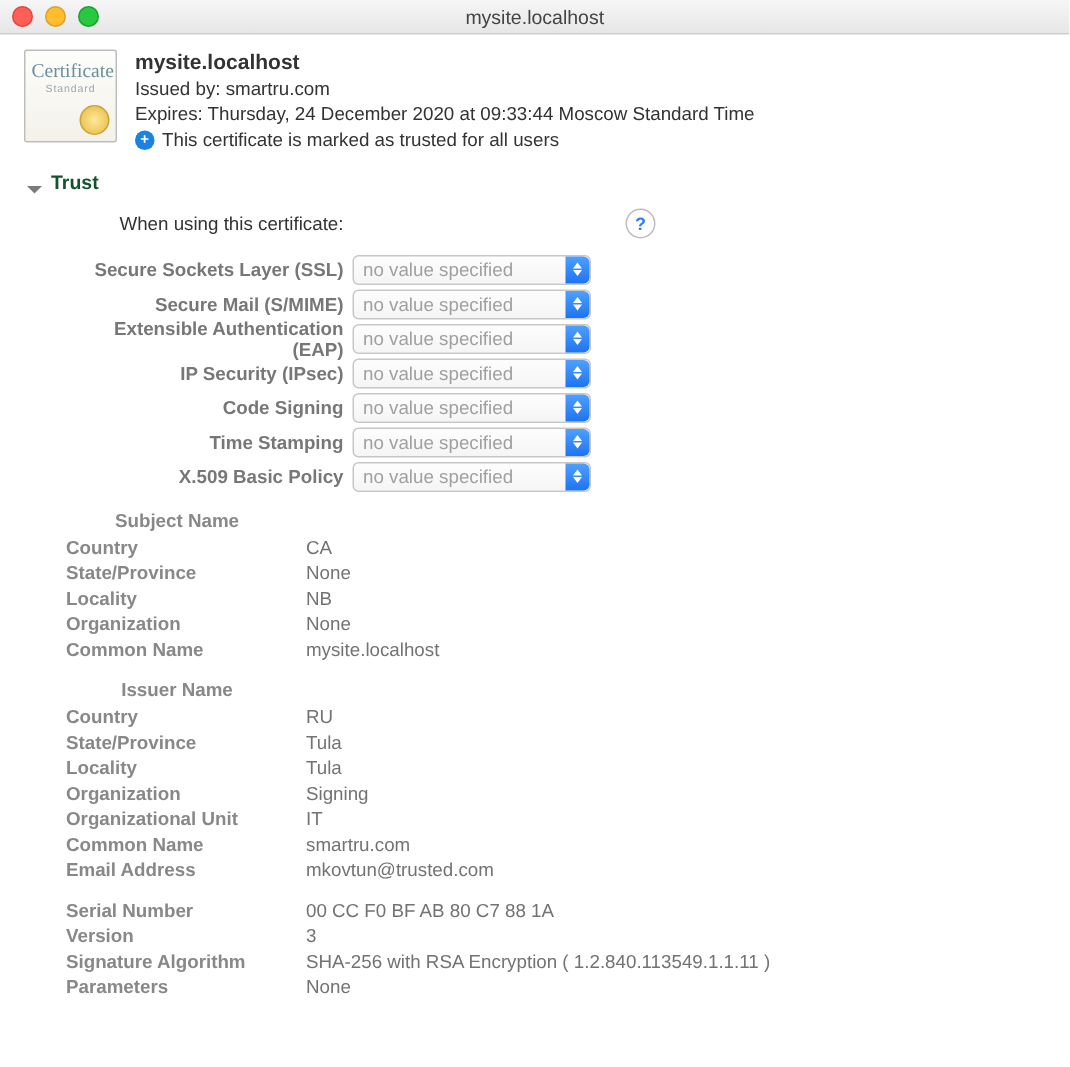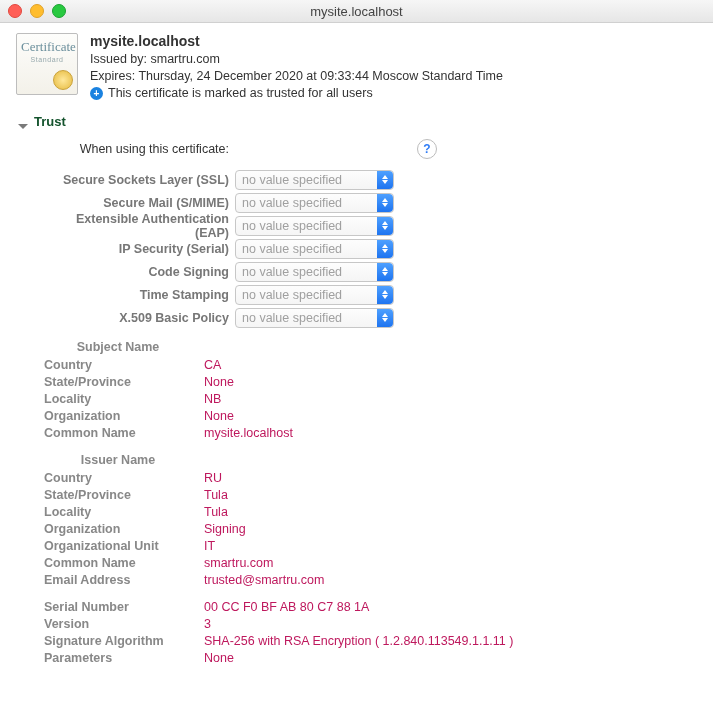--- a/index.html
+++ b/index.html
@@ -182,21 +182,21 @@
   }
   .detail-label {
     width: 148px;
     text-align:left;
     font-size:12.5px;
     font-weight:600;
     color:#888;
   }
   .detail-val {
     font-size:12.5px;
-    color:#be185d;
+    color:#737373;
   }
   .group-title {
     font-size:12.5px;
     font-weight:700;
     color:#888;
     text-align:center;
     width:148px;
     margin-bottom:1px;
   }
   
@@ -311,21 +311,21 @@
       </div>
     </div>
     <div class="trust-row">
       <div class="trust-label">Extensible Authentication (EAP)</div>
       <div class="select">
         <span class="val">no value specified</span>
         <span class="chev"></span>
       </div>
     </div>
     <div class="trust-row">
-      <div class="trust-label">IP Security (Serial)</div>
+      <div class="trust-label">IP Security (IPsec)</div>
       <div class="select">
         <span class="val">no value specified</span>
         <span class="chev"></span>
       </div>
     </div>
     <div class="trust-row">
       <div class="trust-label">Code Signing</div>
       <div class="select">
         <span class="val">no value specified</span>
         <span class="chev"></span>
@@ -397,21 +397,21 @@
     <div class="detail-row">
         <div class="detail-label">Organizational Unit</div>
         <div class="detail-val">IT</div>
       </div>
     <div class="detail-row">
         <div class="detail-label">Common Name</div>
         <div class="detail-val">smartru.com</div>
       </div>
     <div class="detail-row">
         <div class="detail-label">Email Address</div>
-        <div class="detail-val">trusted@smartru.com</div>
+        <div class="detail-val">mkovtun@trusted.com</div>
       </div>
   </div>
 
   <div class="detail-group">
     <div class="detail-row">
         <div class="detail-label">Serial Number</div>
         <div class="detail-val">00 CC F0 BF AB 80 C7 88 1A</div>
       </div>
     <div class="detail-row">
         <div class="detail-label">Version</div>

